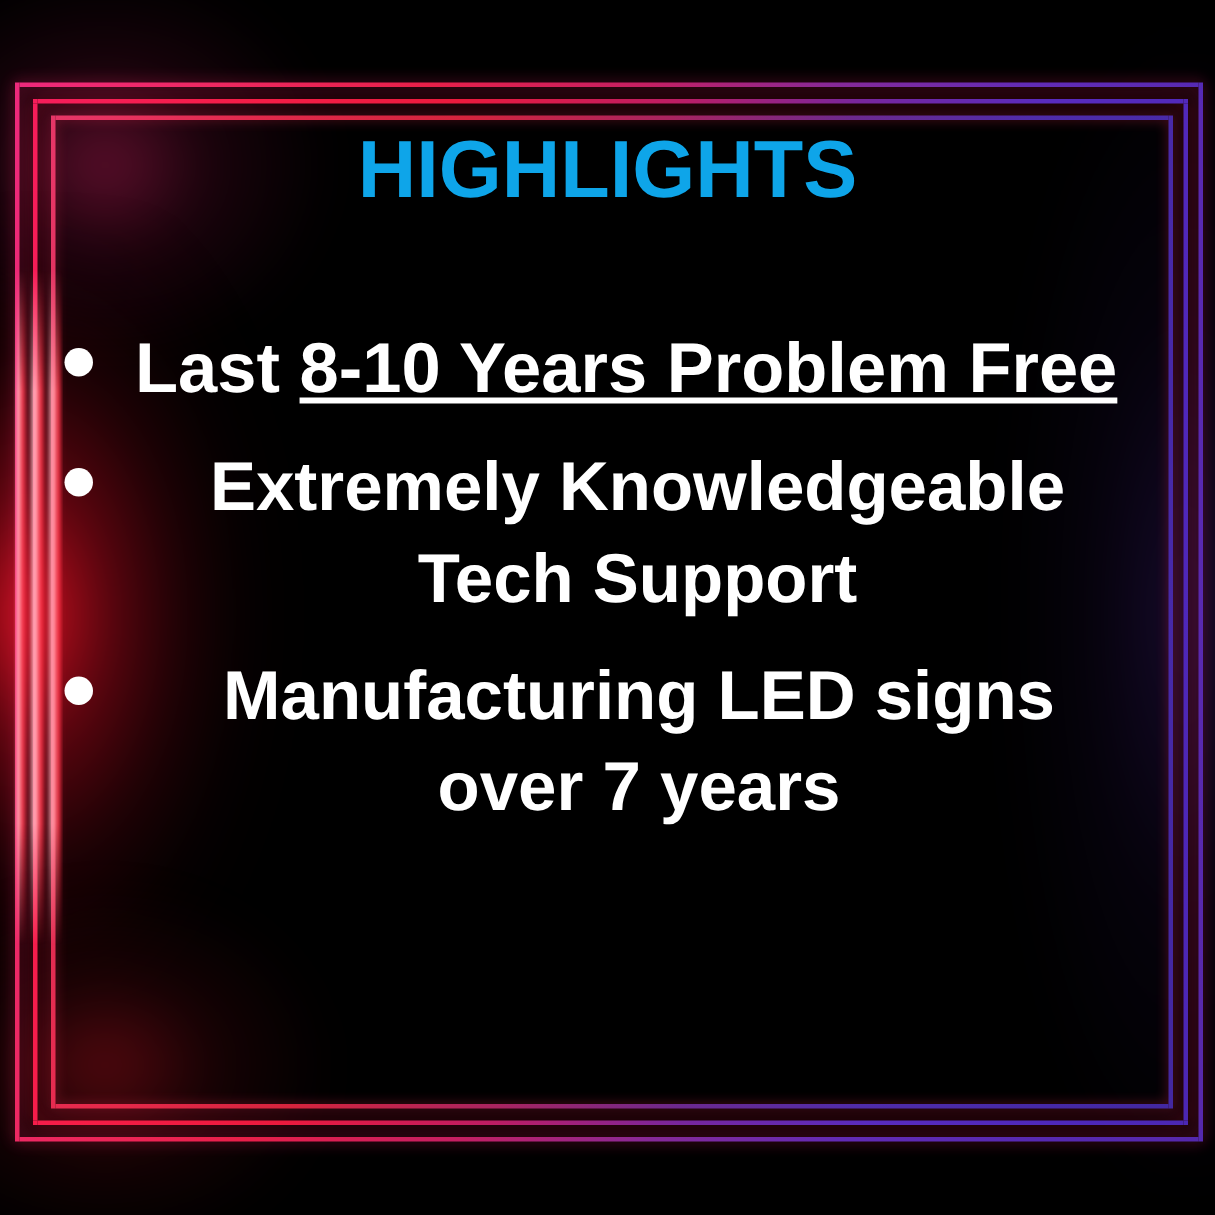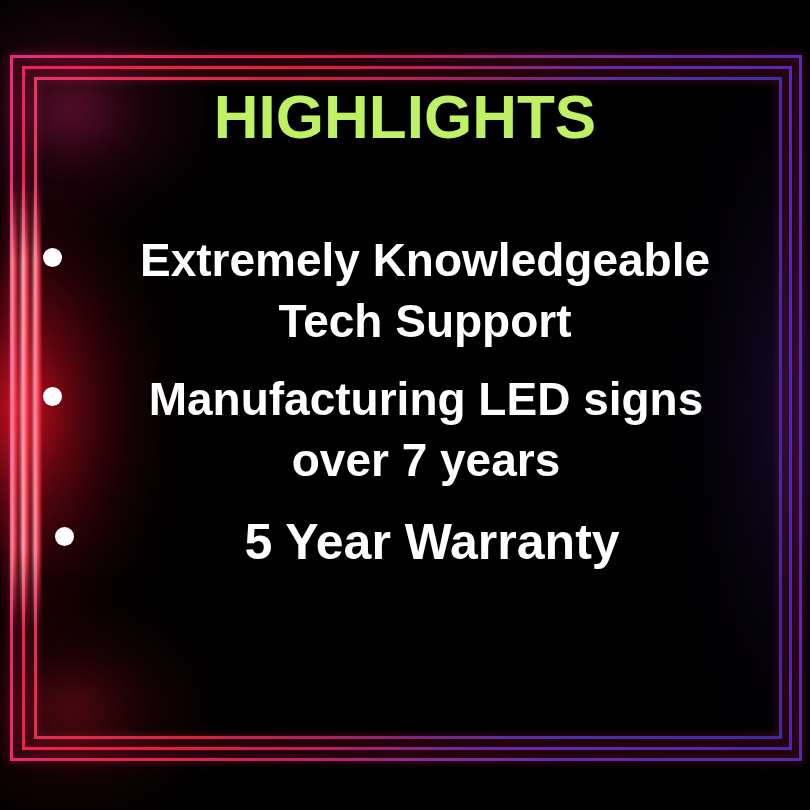--- a/index.html
+++ b/index.html
@@ -100,22 +100,22 @@
 
   
   .content{
     position:absolute;left:0;top:0;width:810px;height:810px;
     z-index:5;
   }
 
   .title{
     position:absolute;left:0;top:86px;width:810px;
     text-align:center;
-    color:#bef264;
-    font-size:62px;
+    color:#0ea5e9;
+    font-size:54px;
     font-weight:bold;
     letter-spacing:0px;
     line-height:1;
     white-space:nowrap;
   }
 
   .bullets{
     position:absolute;left:0;top:214px;width:810px;
   }
   .bullet-row{
@@ -167,31 +167,31 @@
   <div class="frame frame-2"></div>
   <div class="frame frame-3"></div>
   <div class="frame-hot"></div>
 
   <div class="content">
 
     <div class="title">HIGHLIGHTS</div>
 
     <div class="bullets">
 
+      <div class="bullet-row" id="row-0">
+        <span class="bullet-dot"></span>
+        <span class="bullet-text"><span>Last </span><span class="u">8-10 Years Problem Free</span></span>
+      </div>
 
       <div class="bullet-row" id="row-1">
         <span class="bullet-dot"></span>
         <span class="bullet-text">Extremely Knowledgeable Tech Support</span>
       </div>
 
       <div class="bullet-row" id="row-2">
         <span class="bullet-dot"></span>
         <span class="bullet-text">Manufacturing LED signs over 7 years</span>
       </div>
 
-      <div class="bullet-row" id="row-3">
-        <span class="bullet-dot"></span>
-        <span class="bullet-text">5 Year Warranty</span>
-      </div>
 
     </div>
   </div>
 </div>
 
 </body></html>

